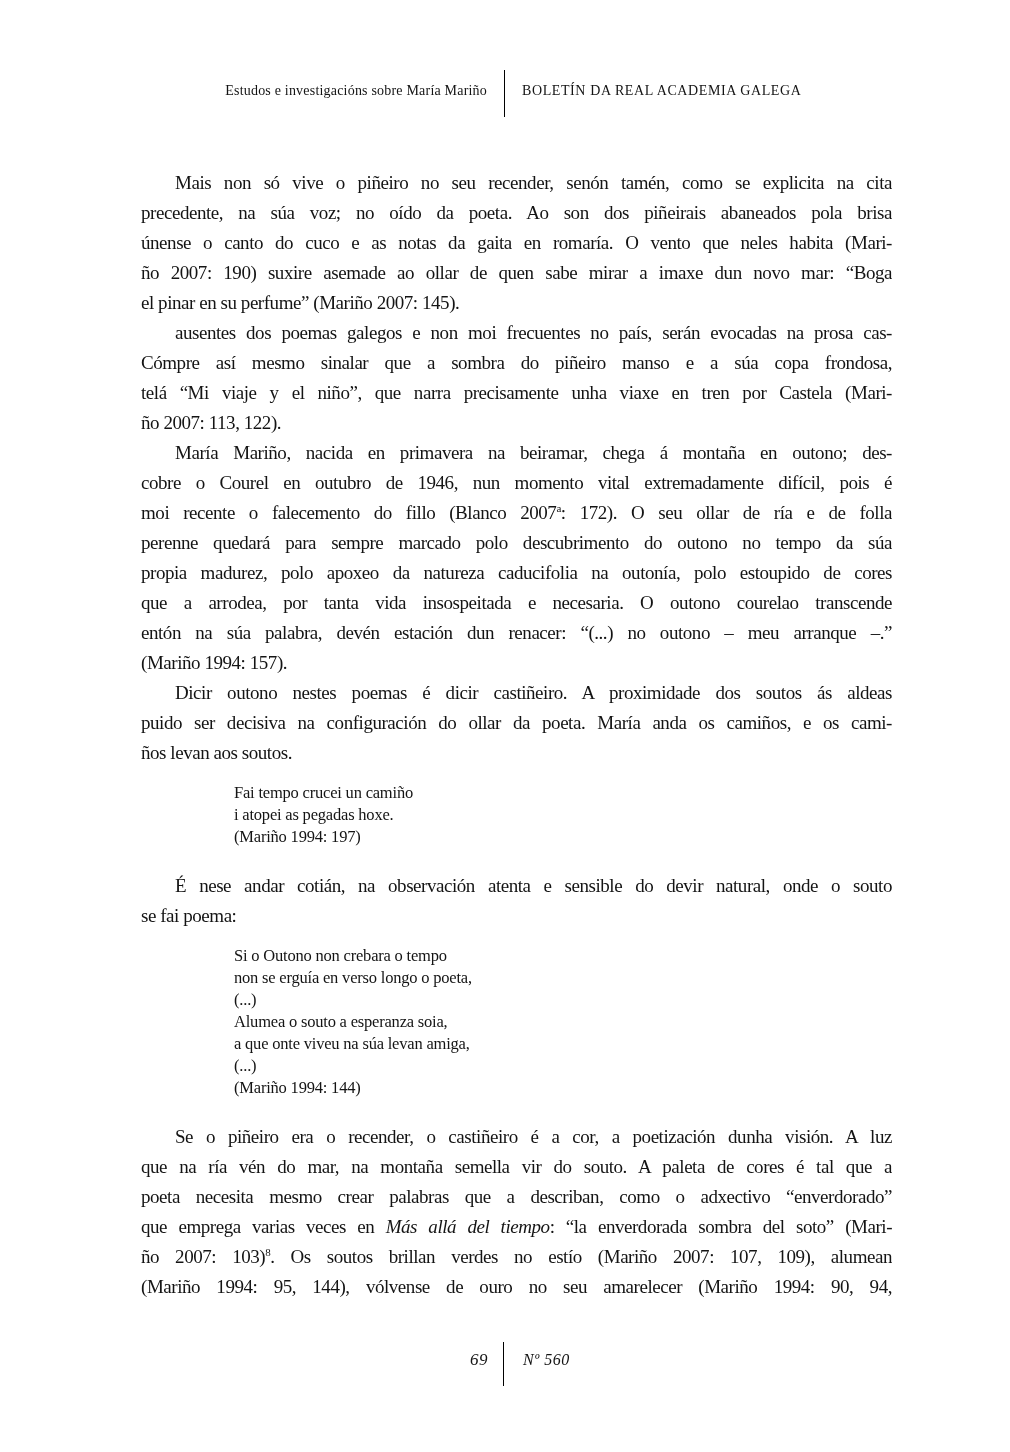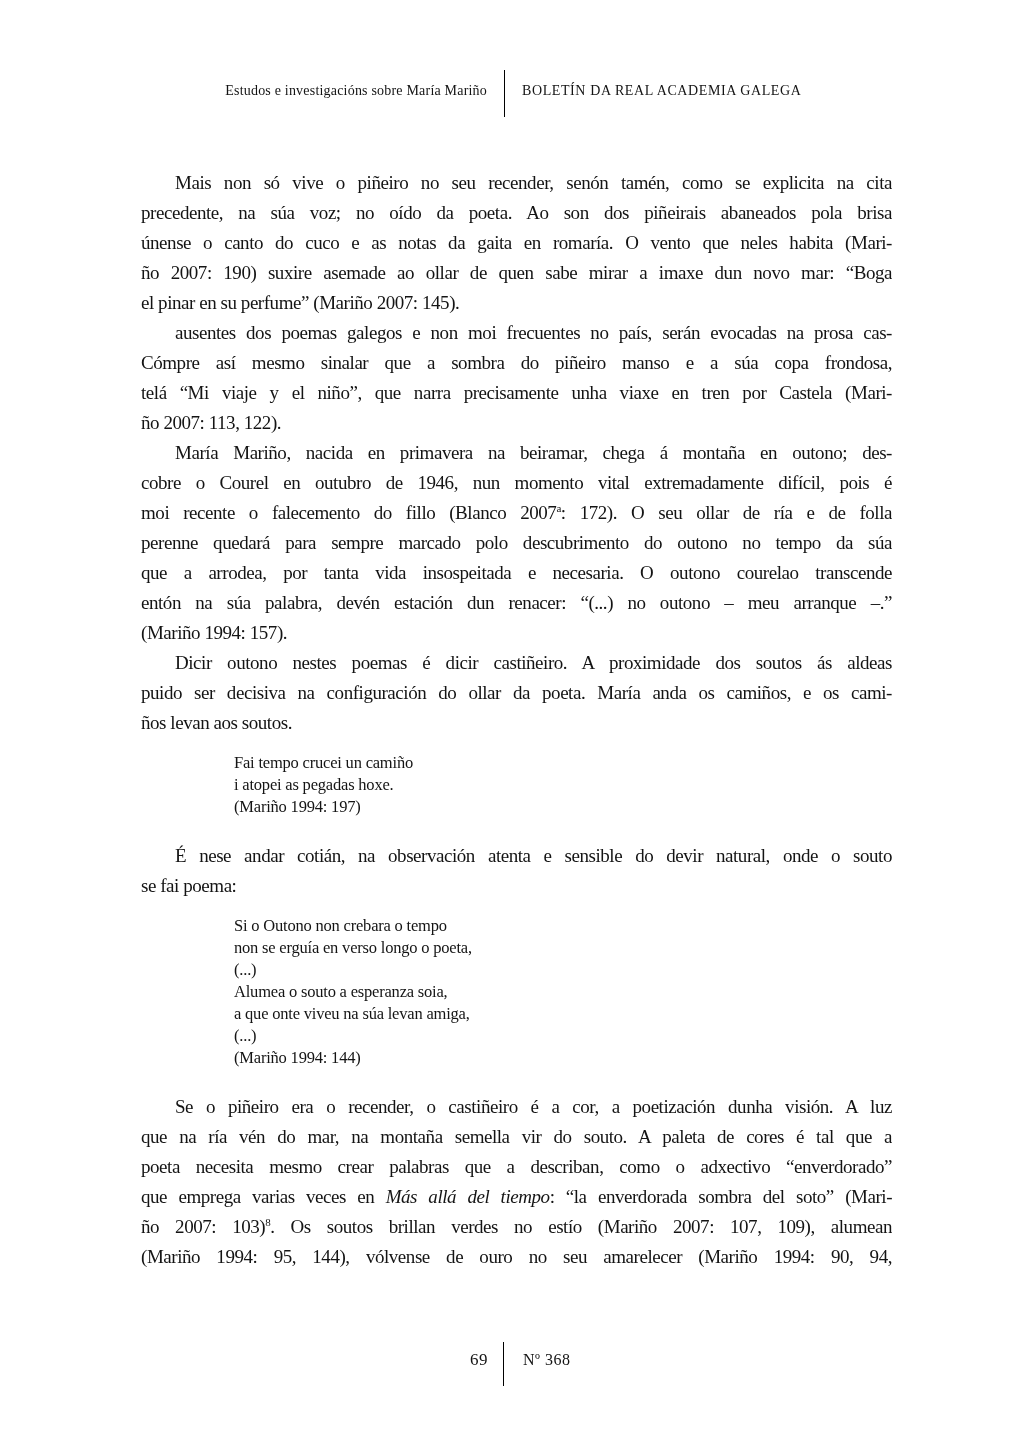--- a/index.html
+++ b/index.html
@@ -40,21 +40,21 @@
   .paragraph .line:first-child { text-indent: 34px; }
   .quote {
     margin: 14px 0 23px 93px;
     font-size: 16.5px; line-height: 22px;
     letter-spacing: -0.2px;
   }
   sup { font-size: 11px; line-height: 0; vertical-align: super; }
   i { font-style: italic; }
 
   
-  .running-footer { position: absolute; top: 1340px; left: 0; width: 1010px; height: 48px; }
+  .running-footer { position: absolute; top: 1340px; left: 0; width: 1010px; height: 48px; font-style: italic; }
   .running-footer .pagenum {
     position: absolute; right: 522px; top: 10px;
     font-size: 17px; letter-spacing: 0.5px;
   }
   .running-footer .divider {
     position: absolute; left: 503px; top: 2px; width: 1px; height: 44px; background: #000;
   }
   .running-footer .issue {
     position: absolute; left: 523px; top: 11px;
     font-size: 16px; letter-spacing: 0.5px;
@@ -83,20 +83,21 @@
         <div class="line"><span>ausentes dos poemas galegos e non moi frecuentes no país, serán evocadas na prosa cas-</span></div>
         <div class="line"><span>Cómpre así mesmo sinalar que a sombra do piñeiro manso e a súa copa frondosa,</span></div>
         <div class="line"><span>telá “Mi viaje y el niño”, que narra precisamente unha viaxe en tren por Castela (Mari-</span></div>
         <div class="line end"><span>ño 2007: 113, 122).</span></div>
       </div>
       <div class="paragraph">
         <div class="line"><span>María Mariño, nacida en primavera na beiramar, chega á montaña en outono; des-</span></div>
         <div class="line"><span>cobre o Courel en outubro de 1946, nun momento vital extremadamente difícil, pois é</span></div>
         <div class="line"><span>moi recente o falecemento do fillo (Blanco 2007</span><sup>a</sup><span>: 172). O seu ollar de ría e de folla</span></div>
         <div class="line"><span>perenne quedará para sempre marcado polo descubrimento do outono no tempo da súa</span></div>
+        <div class="line"><span>propia madurez, polo apoxeo da natureza caducifolia na outonía, polo estoupido de cores</span></div>
         <div class="line"><span>que a arrodea, por tanta vida insospeitada e necesaria. O outono courelao transcende</span></div>
         <div class="line"><span>entón na súa palabra, devén estación dun renacer: “(...) no outono – meu arranque –.”</span></div>
         <div class="line end"><span>(Mariño 1994: 157).</span></div>
       </div>
       <div class="paragraph">
         <div class="line"><span>Dicir outono nestes poemas é dicir castiñeiro. A proximidade dos soutos ás aldeas</span></div>
         <div class="line"><span>puido ser decisiva na configuración do ollar da poeta. María anda os camiños, e os cami-</span></div>
         <div class="line end"><span>ños levan aos soutos.</span></div>
       </div>
       <div class="quote">
@@ -123,16 +124,16 @@
         <div class="line"><span>poeta necesita mesmo crear palabras que a describan, como o adxectivo “enverdorado”</span></div>
         <div class="line"><span>que emprega varias veces en </span><i>Más allá del tiempo</i><span>: “la enverdorada sombra del soto” (Mari-</span></div>
         <div class="line"><span>ño 2007: 103)</span><sup>8</sup><span>. Os soutos brillan verdes no estío (Mariño 2007: 107, 109), alumean</span></div>
         <div class="line"><span>(Mariño 1994: 95, 144), vólvense de ouro no seu amarelecer (Mariño 1994: 90, 94,</span></div>
       </div>
     </div>
 
   <div class="running-footer">
     <span class="pagenum">69</span>
     <span class="divider"></span>
-    <span class="issue">Nº 368</span>
+    <span class="issue">Nº 560</span>
   </div>
 
 </div>
 
 </body></html>

